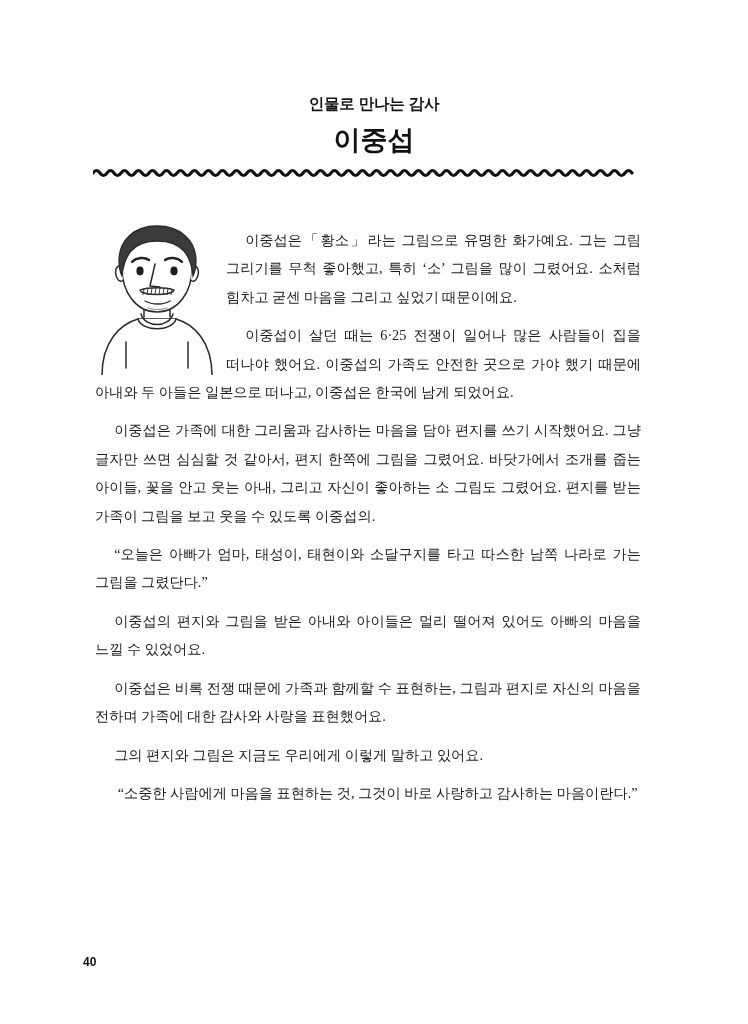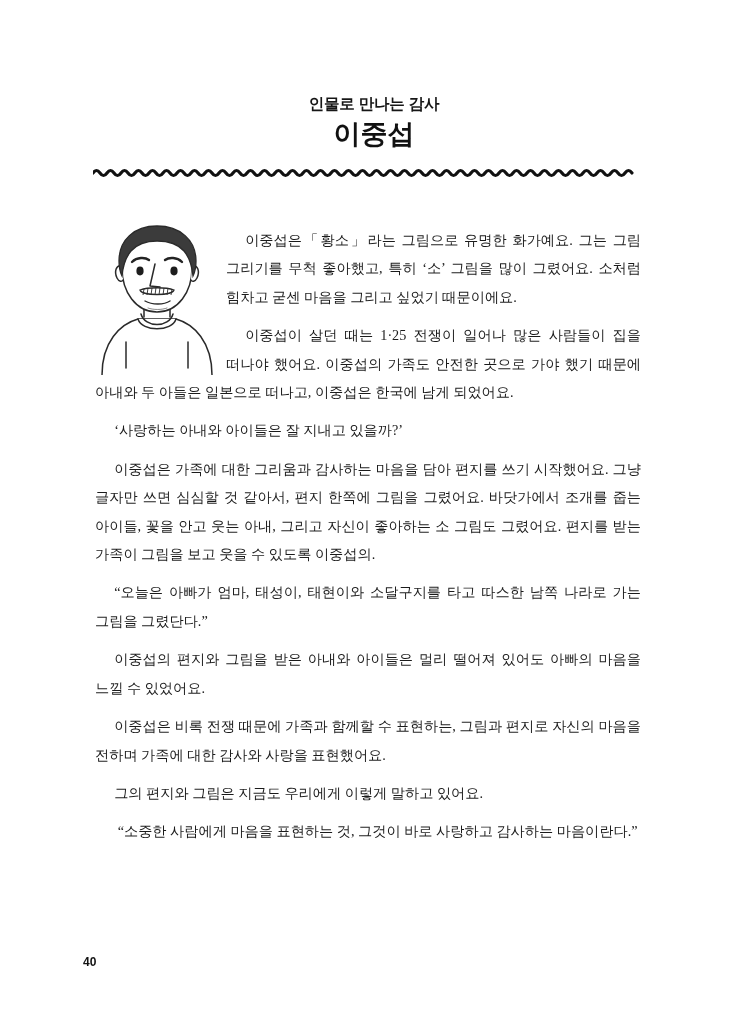--- a/index.html
+++ b/index.html
@@ -40,21 +40,21 @@
     letter-spacing: -0.2px;
     color: #161616;
     line-height: 1.2;
   }
   .main-title {
     font-family: "Liberation Sans", "DejaVu Sans", sans-serif;
     font-weight: bold;
     font-size: 27px;
     letter-spacing: 0px;
     color: #111111;
-    margin-top: 4px;
+    margin-top: 10px;
     line-height: 1.25;
   }
 
   .wave-rule {
     position: absolute;
     left: 93px;
     top: 164px;
     width: 543px;
     height: 18px;
   }
@@ -184,22 +184,21 @@
             <path d="M74,69 L73,75"></path>
         </g>
 
         <path d="M47,81 C54,85 66,85 72,81" fill="none" stroke="#2a2a2a" stroke-width="1.4" stroke-linecap="round"></path>
 
         <path d="M50,88 C55,90 64,90 69,88" fill="none" stroke="#2a2a2a" stroke-width="1" stroke-linecap="round" opacity="0.55"></path>
       </svg>
     </div>
 
     <p>이중섭은「황소」라는 그림으로 유명한 화가예요. 그는 그림 그리기를 무척 좋아했고, 특히 ‘소’ 그림을 많이 그렸어요. 소처럼 힘차고 굳센 마음을 그리고 싶었기 때문이에요.</p>
-    <p>이중섭이 살던 때는 1·25 전쟁이 일어나 많은 사람들이 집을 떠나야 했어요. 이중섭의 가족도 안전한 곳으로 가야 했기 때문에 아내와 두 아들은 일본으로 떠나고, 이중섭은 한국에 남게 되었어요.</p>
-    <p>‘사랑하는 아내와 아이들은 잘 지내고 있을까?’</p>
+    <p>이중섭이 살던 때는 6·25 전쟁이 일어나 많은 사람들이 집을 떠나야 했어요. 이중섭의 가족도 안전한 곳으로 가야 했기 때문에 아내와 두 아들은 일본으로 떠나고, 이중섭은 한국에 남게 되었어요.</p>
     <p>이중섭은 가족에 대한 그리움과 감사하는 마음을 담아 편지를 쓰기 시작했어요. 그냥 글자만 쓰면 심심할 것 같아서, 편지 한쪽에 그림을 그렸어요. 바닷가에서 조개를 줍는 아이들, 꽃을 안고 웃는 아내, 그리고 자신이 좋아하는 소 그림도 그렸어요. 편지를 받는 가족이 그림을 보고 웃을 수 있도록 이중섭의.</p>
     <p>“오늘은 아빠가 엄마, 태성이, 태현이와 소달구지를 타고 따스한 남쪽 나라로 가는 그림을 그렸단다.”</p>
     <p>이중섭의 편지와 그림을 받은 아내와 아이들은 멀리 떨어져 있어도 아빠의 마음을 느낄 수 있었어요.</p>
     <p>이중섭은 비록 전쟁 때문에 가족과 함께할 수 표현하는, 그림과 편지로 자신의 마음을 전하며 가족에 대한 감사와 사랑을 표현했어요.</p>
     <p>그의 편지와 그림은 지금도 우리에게 이렇게 말하고 있어요.</p>
     <p>“소중한 사람에게 마음을 표현하는 것, 그것이 바로 사랑하고 감사하는 마음이란다.”</p>
 
   </div>
 
   <div class="page-number">40</div>

